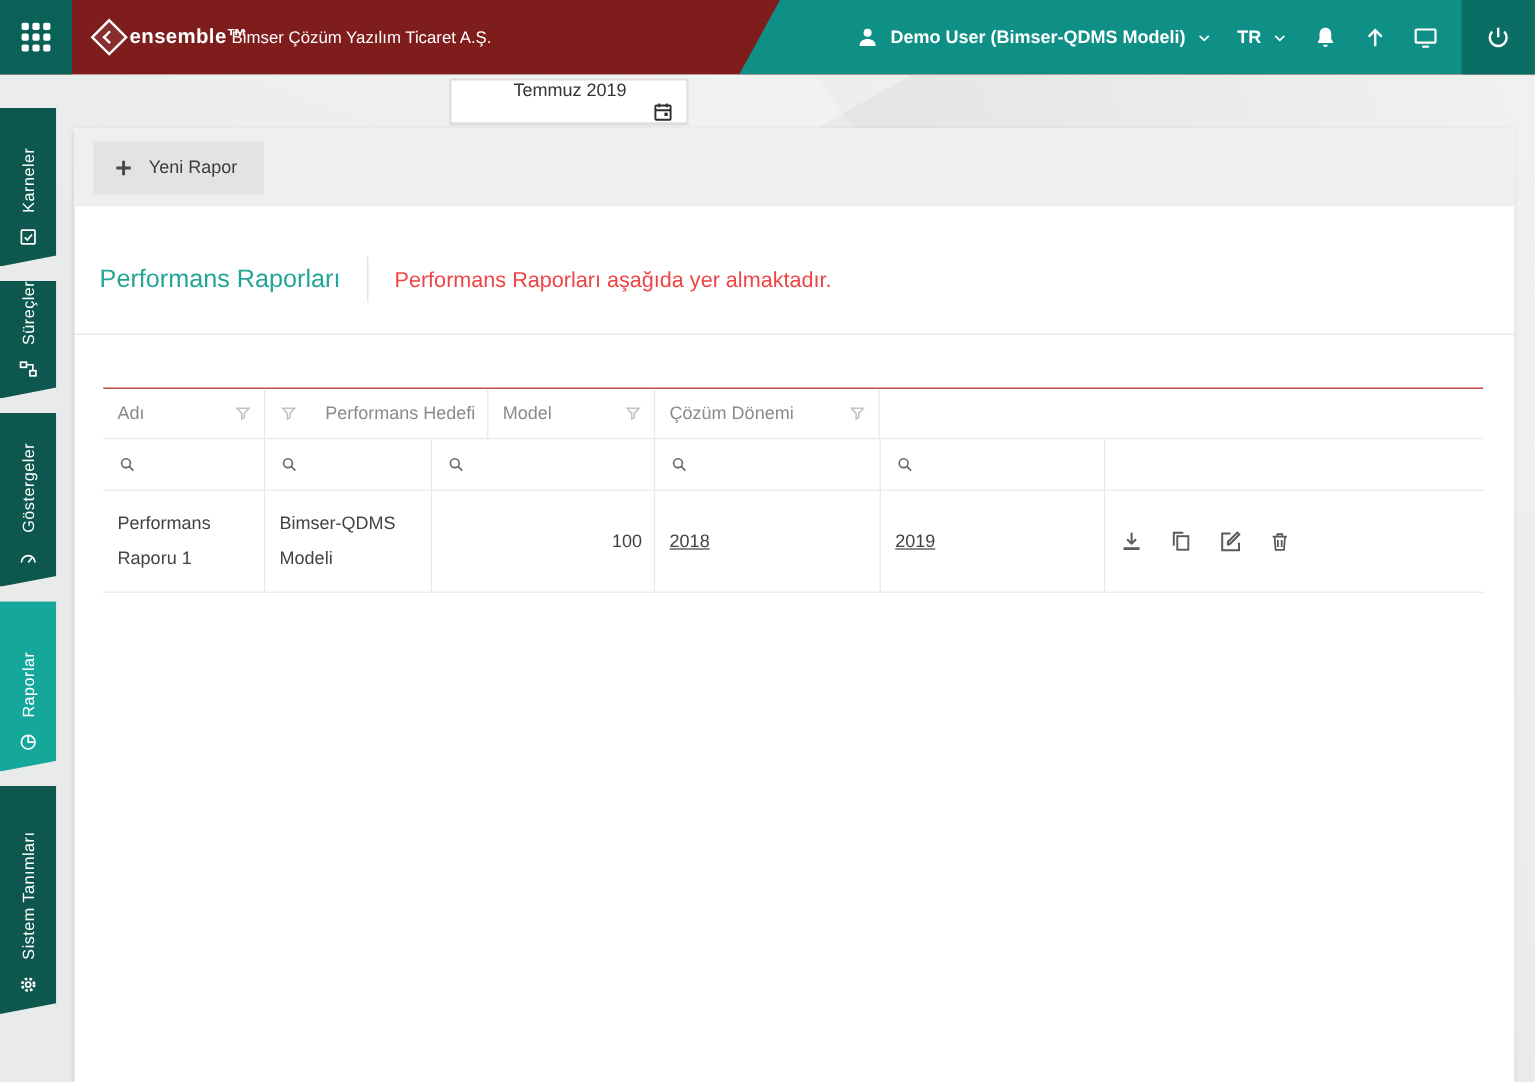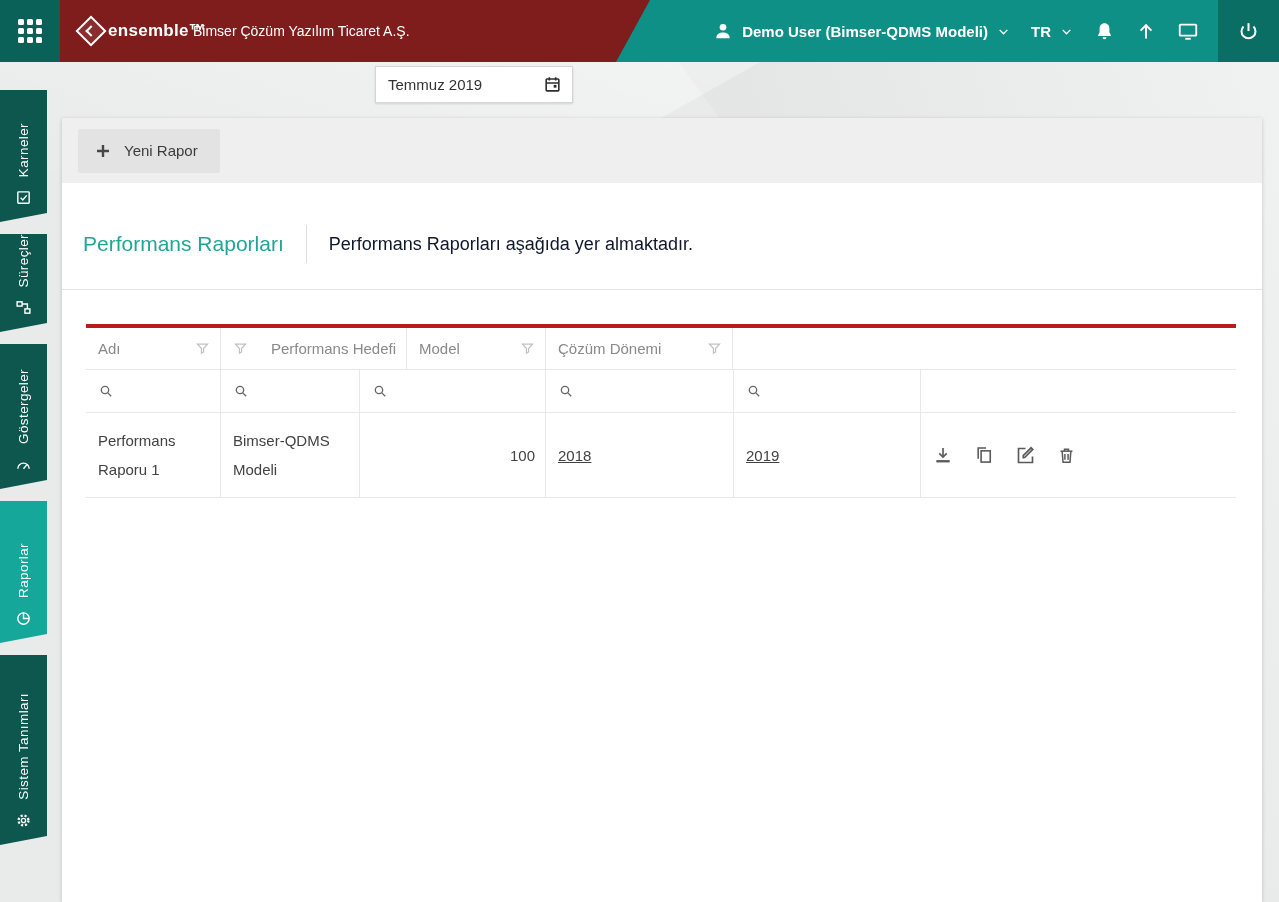--- a/index.html
+++ b/index.html
@@ -40,54 +40,54 @@
   .hgroup { display:flex; align-items:center; gap:9px; color:#fff; cursor:pointer; background:none; border:none; }
   .hgroup .uname { font-size:15px; font-weight:600; color:#fff; }
   .hicon-btn { background:none; border:none; cursor:pointer; display:flex; align-items:center; }
   .power-btn { position:absolute; right:0; top:0; width:61px; height:62px; background:#0a6e64;
                border:none; cursor:pointer; display:flex; align-items:center; justify-content:center; z-index:7; }
 
   
   .period-picker { position:absolute; left:375px; top:66px; width:198px; height:37px; background:#fff;
                    border:1px solid #d5d5d5; box-shadow:0 1px 2px rgba(0,0,0,.12);
                    display:flex; align-items:center; padding:0 10px 0 12px; font-size:15px; color:#333;
-                   z-index:15; cursor:pointer; }
+                   z-index:15; cursor:pointer;flex-direction:column; }
   .period-picker .cal { margin-left:auto; display:flex; }
 
   
   .side-tab { position:absolute; left:0; width:47px; background:#0d574e; cursor:pointer; z-index:10;
               display:flex; flex-direction:column; align-items:center; justify-content:flex-end;
               padding-bottom:16px; border:none;
               clip-path:polygon(0 0,100% 0,100% calc(100% - 9px),0 100%); }
   .side-tab.active { background:#15a79a; }
   .tab-label { writing-mode:vertical-rl; transform:rotate(180deg); color:#fff; font-size:13.5px;
                letter-spacing:.4px; white-space:nowrap; }
   .tab-icon { margin-top:12px; display:flex; }
   .t1 { top:90px;  height:132px; }
   .t2 { top:234px; height:98px;  }
   .t3 { top:344px; height:145px; }
   .t4 { top:501px; height:142px; }
   .t5 { top:655px; height:190px; }
 
   
-  .card { position:absolute; left:62px; top:118px; width:1200px; bottom:0; background:#fff;
+  .card { position:absolute; left:62px; top:107px; width:1200px; bottom:0; background:#fff;
           box-shadow:0 1px 4px rgba(0,0,0,.18); z-index:8; }
   .toolbar { height:65px; background:#efefef; display:flex; align-items:center; padding-left:16px; }
   .btn-new { display:flex; align-items:center; gap:12px; height:44px; padding:0 22px 0 16px;
              background:#e3e3e3; border:none; border-radius:2px; font-size:15px; color:#3c3c3c;
              cursor:pointer; font-family:inherit; }
 
   .title-row { display:flex; align-items:center; margin:42px 0 0 21px; }
   .page-title { font-size:21px; color:#23a596; font-weight:500; }
   .vsep { width:1px; height:38px; background:#ddd; margin:0 22px; }
-  .subtitle { font-size:18px; color:#0f172a; }
+  .subtitle { font-size:18px; color:#ef4444; }
   .section-divider { border:none; border-top:1px solid #e4e4e4; margin:26px 0 0 0; }
 
   
-  .tbl { margin:34px 26px 0 24px; border-top:4px solid #b91c1c; font-size:15px; }
+  .tbl { margin:44px 26px 0 24px; border-top:1px solid #b91c1c; font-size:15px; }
   .trow { display:flex; border-bottom:1px solid #e8e8e8; }
   .c { flex:none; }
   .c1{width:135px} .c2{width:139px} .c3{width:186px} .c4{width:188px} .c5{width:187px}
   .c6{flex:1 1 auto; width:auto;}
   .c1,.c2,.c3,.c4,.c5 { border-right:1px solid #e8e8e8; }
   .hrow { height:42px; color:#8a8a8a; }
   .hcell { display:flex; align-items:center; padding:0 10px 0 12px; gap:6px; }
   .hcell .sp { flex:1; }
   .srow { height:43px; }
   .scell { display:flex; align-items:center; padding-left:12px; cursor:text; }

